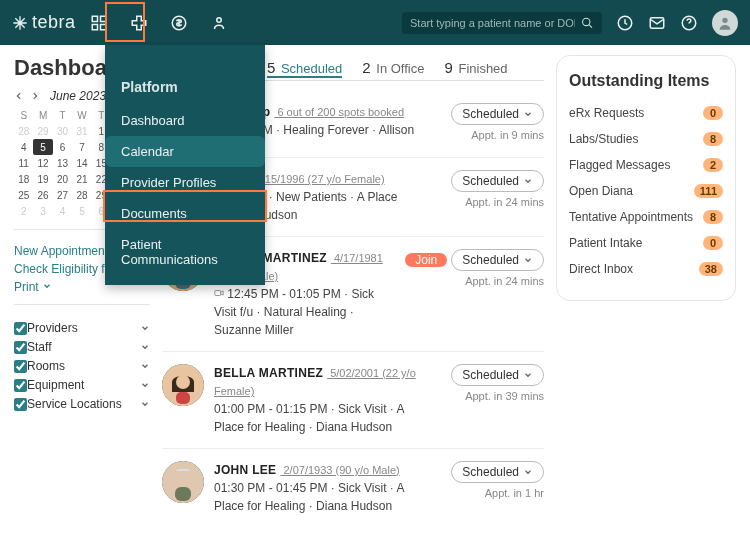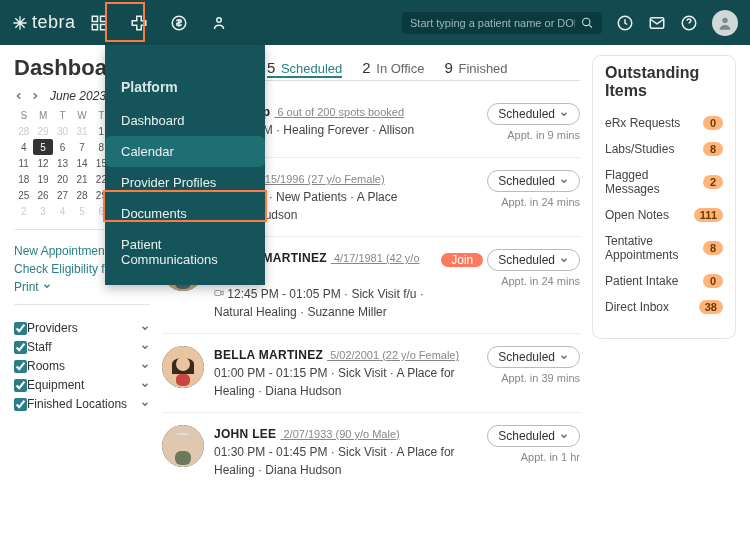--- a/index.html
+++ b/index.html
@@ -49,21 +49,21 @@
   .appt:first-child{border-top:none;}
   .avatar { width: 42px; height: 42px; border-radius: 50%; background: #5b6a70; flex-shrink: 0; overflow:hidden; display:flex;align-items:center;justify-content:center;}
   .avatar.group svg{width:26px;height:26px;}
   .appt-body { flex: 1; font-size: 12px; color: #444; line-height: 1.5;}
   .appt-body .name { font-weight: 700; font-size: 12px; color: #222; letter-spacing:.3px;}
   .appt-body .meta { color: #888; font-size: 11px; margin-left: 4px; text-decoration: underline;}
   .appt-right { text-align: right; flex-shrink: 0; min-width: 110px;}
   .status-pill { border: 1px solid #bbb; border-radius: 14px; padding: 3px 10px; font-size: 12px; display: inline-flex; align-items:center; gap:4px; cursor:pointer; color:#333; background:#fff;}
   .join-pill { background: #ff7a5c; color: #fff; border: none; border-radius: 14px; padding: 0 10px; font-size: 12px; margin-right: 4px; cursor:pointer;}
   .appt-in { font-size: 11px; color: #888; margin-top: 4px; }
-  .right-col { width: 144px; flex-shrink: 0; border: 1px solid #e5e5e5; border-radius: 9px; padding: 8px 12px 18px 12px; align-self: flex-start;}
+  .right-col { width: 180px; flex-shrink: 0; border: 1px solid #e5e5e5; border-radius: 14px; padding: 16px 12px 18px 12px; align-self: flex-start;}
   .right-col h3 { font-size: 16px; font-weight: 700; margin-bottom: 10px; }
   .oi-row { display: flex; justify-content: space-between; align-items: center; font-size: 12px; padding: 6px 0; cursor:pointer; color:#444;}
   .badge { background: #ffb57a; color: #6b3a00; border-radius: 10px; min-width: 20px; padding: 1px 6px; font-size: 11px; text-align: center; font-weight:600;}
   hr.left-divider{border:none;border-top:1px solid #e5e5e5;margin:10px 0;}
   .chev{width:10px;height:10px;}
   .face{width:42px;height:42px;}
 </style>
 </head>
 <body>
 
@@ -266,21 +266,21 @@
             <input type="checkbox" checked="" style=""> 
             <span>Equipment</span>
           </label>
           <svg class="chev" viewBox="0 0 24 24" fill="none" stroke="#666" stroke-width="3">
             <path d="M6 9l6 6 6-6"></path>
           </svg>
         </div>
         <div class="filter-row">
           <label>
             <input type="checkbox" checked="" style=""> 
-            <span>Finished Locations</span>
+            <span>Service Locations</span>
           </label>
           <svg class="chev" viewBox="0 0 24 24" fill="none" stroke="#666" stroke-width="3">
             <path d="M6 9l6 6 6-6"></path>
           </svg>
         </div>
       </div>
   </div>
 
   <div class="mid-col">
     <div class="date-header">
@@ -370,21 +370,21 @@
         </div>
         <div class="oi-row">
           <span>Labs/Studies</span>
           <span class="badge">8</span>
         </div>
         <div class="oi-row">
           <span>Flagged Messages</span>
           <span class="badge">2</span>
         </div>
         <div class="oi-row">
-          <span>Open Notes</span>
+          <span>Open Diana</span>
           <span class="badge">111</span>
         </div>
         <div class="oi-row">
           <span>Tentative Appointments</span>
           <span class="badge">8</span>
         </div>
         <div class="oi-row">
           <span>Patient Intake</span>
           <span class="badge">0</span>
         </div>

